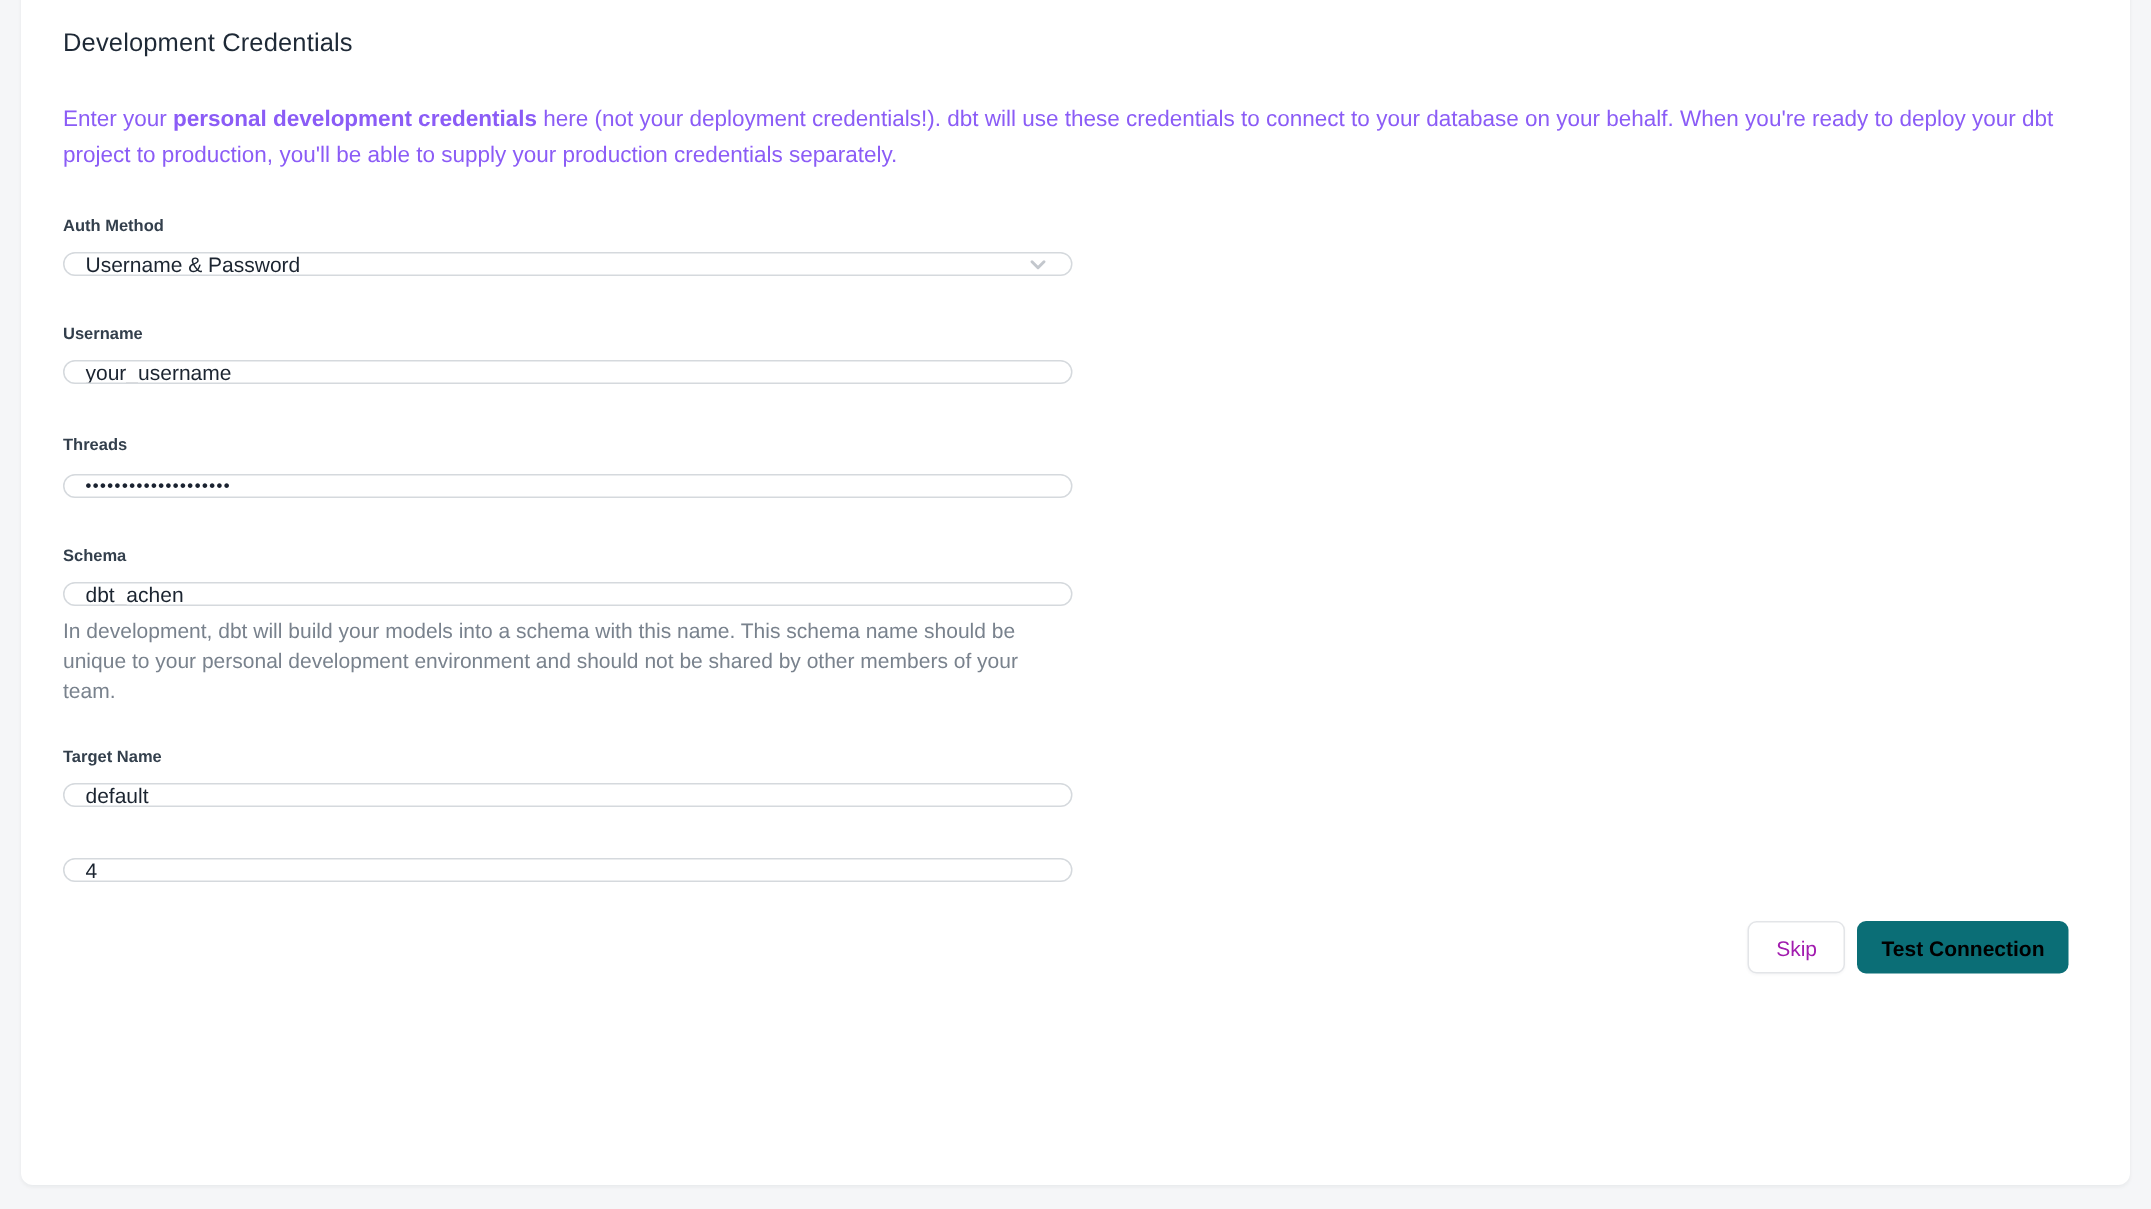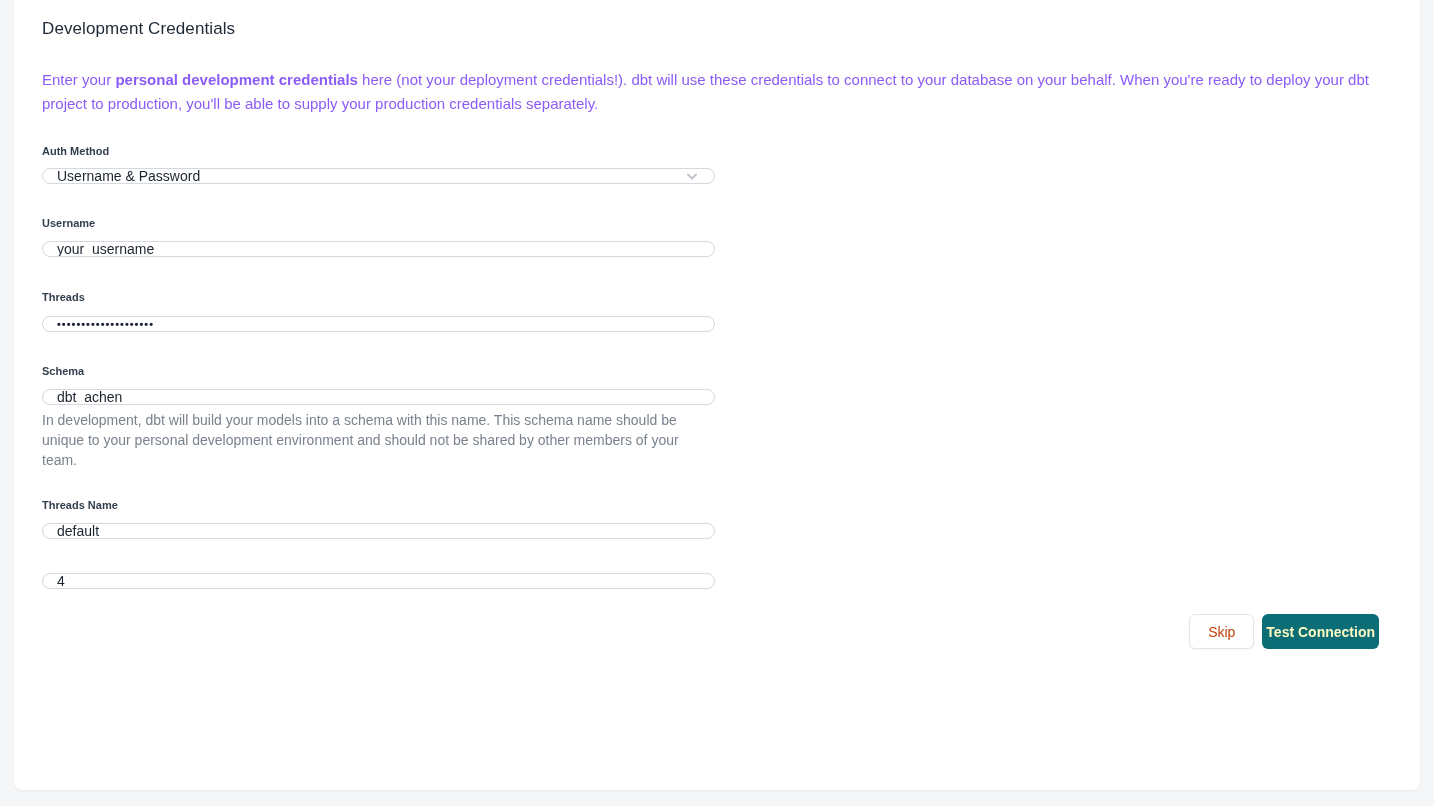--- a/index.html
+++ b/index.html
@@ -90,30 +90,30 @@
     font-family: "Liberation Sans", sans-serif;
     font-size: 14px;
     cursor: pointer;
     display: inline-flex;
     align-items: center;
     justify-content: center;
   }
   .btn-secondary {
     background: #ffffff;
     border: 1px solid #e3e5e8;
-    color: #c2410c;
+    color: #a21caf;
     padding: 0 18px;
     box-shadow: 0 1px 2px rgba(20,30,40,0.04);
   }
   .btn-primary {
     background: var(--accent, #0b6e76);
     border: none;
-    color: #fef9c3;
+    color: #000000;
     font-weight: 700;
-    padding: 0 4px;
+    padding: 0 16px;
   }
 </style>
 </head>
 <body>
 
 <div class="card">
 
   <h1 class="page-title">Development Credentials</h1>
 
   <p class="intro"><span>Enter your </span><b>personal development credentials</b><span> here (not your deployment credentials!). dbt will use these credentials to connect to your database on your behalf. When you're ready to deploy your dbt project to production, you'll be able to supply your production credentials separately.</span></p>
@@ -140,21 +140,21 @@
     <input type="text" class="text-input password-input" value="••••••••••••••••••••" style="">
   </div>
 
   <div class="field-group fg-std">
     <label class="field-label">Schema</label>
     <input type="text" class="text-input" value="dbt_achen" style="">
     <p class="helper-text">In development, dbt will build your models into a schema with this name. This schema name should be unique to your personal development environment and should not be shared by other members of your team.</p>
   </div>
 
   <div class="field-group fg-5">
-    <label class="field-label">Threads Name</label>
+    <label class="field-label">Target Name</label>
     <input type="text" class="text-input" value="default" style="">
   </div>
 
   <div class="field-group fg-std">
     <input type="text" class="text-input" value="4" style="">
   </div>
 
   <div class="actions">
     <button class="btn btn-secondary">Skip</button>
     <button class="btn btn-primary">Test Connection</button>

